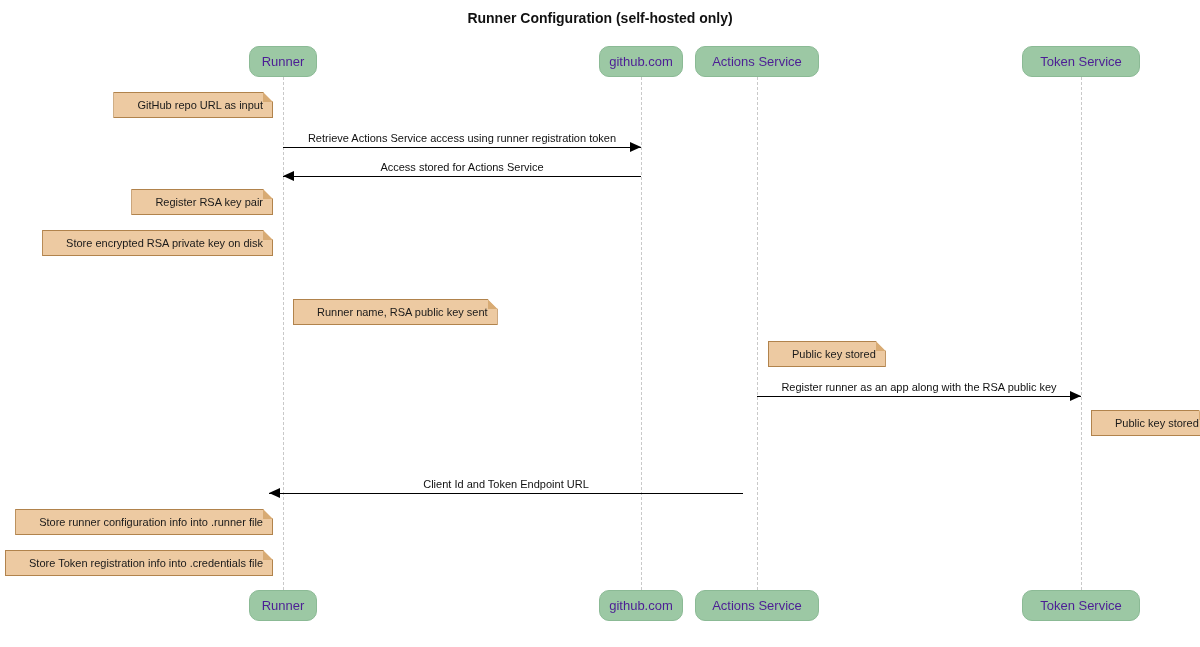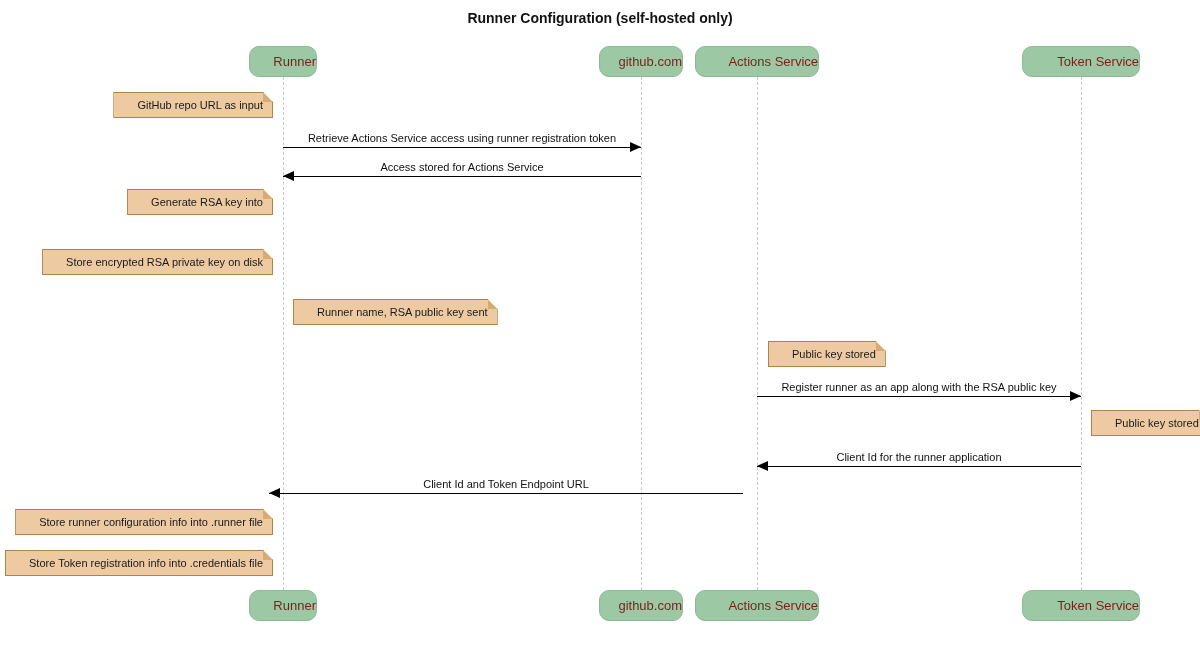--- a/index.html
+++ b/index.html
@@ -20,22 +20,22 @@
     border-left:1px dashed var(--lifeline,#c9c9c9);
     z-index:1;
   }
 
   .participant{
     position:absolute;height:31px;
     background:var(--participant-fill,#9cc8a4);
     border:1px solid var(--participant-border,#8bba95);
     border-radius:10px;
     box-sizing:border-box;
-    display:flex;align-items:center;justify-content:flex-end;
-    font-size:13px;color:#7f1d1d;
+    display:flex;align-items:center;justify-content:center;
+    font-size:13px;color:#4c1d95;
     z-index:3;
   }
 
   .msg{
     position:absolute;height:22px;box-sizing:border-box;
     border-bottom:1px solid var(--arrow,#000);
     z-index:2;
   }
   .msg-label{
     position:absolute;left:-30px;right:-30px;bottom:3px;
@@ -108,38 +108,34 @@
     <div class="arrowhead"></div>
   </div>
   <div class="msg dir-left" style="left:283px;top:155px;width:358px;">
     <div class="msg-label">Access stored for Actions Service</div>
     <div class="arrowhead"></div>
   </div>
   <div class="msg dir-right" style="left:757px;top:375px;width:324px;">
     <div class="msg-label">Register runner as an app along with the RSA public key</div>
     <div class="arrowhead"></div>
   </div>
-  <div class="msg dir-left" style="left:757px;top:445px;width:324px;">
-    <div class="msg-label">Client Id for the runner application</div>
-    <div class="arrowhead"></div>
-  </div>
   <div class="msg dir-left" style="left:269px;top:472px;width:474px;">
     <div class="msg-label">Client Id and Token Endpoint URL</div>
     <div class="arrowhead"></div>
   </div>
 
   <div class="note" style="right:927px;top:92px;">
     <span>GitHub repo URL as input</span>
     <div class="note-fold"></div>
   </div>
   <div class="note" style="right:927px;top:189px;">
-    <span>Generate RSA key into</span>
+    <span>Register RSA key pair</span>
     <div class="note-fold"></div>
   </div>
-  <div class="note" style="right:927px;top:230px;margin-top:19px;">
+  <div class="note" style="right:927px;top:230px;">
     <span>Store encrypted RSA private key on disk</span>
     <div class="note-fold"></div>
   </div>
   <div class="note" style="left:293px;top:299px;">
     <span>Runner name, RSA public key sent</span>
     <div class="note-fold"></div>
   </div>
   <div class="note" style="left:768px;top:341px;">
     <span>Public key stored</span>
     <div class="note-fold"></div>

